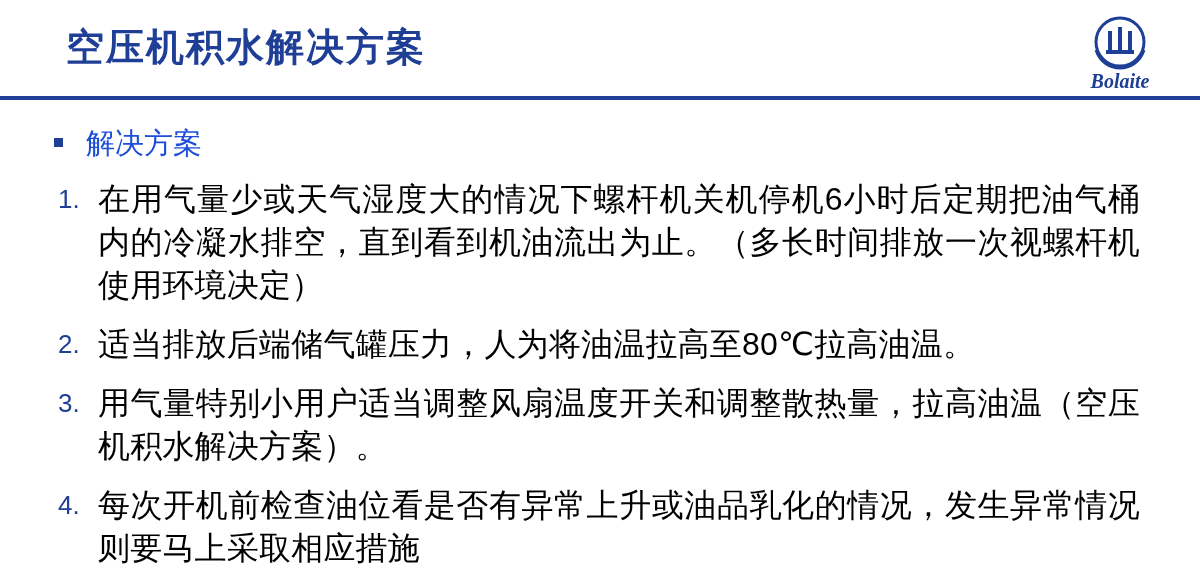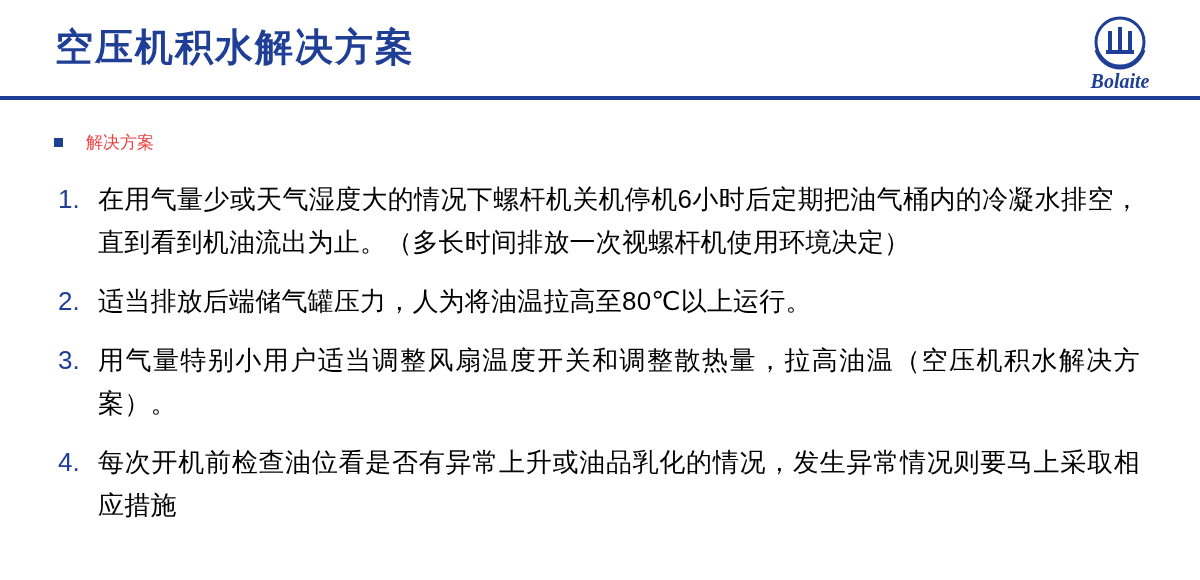--- a/index.html
+++ b/index.html
@@ -16,21 +16,21 @@
   }
 
   
   .slide-header {
     position: relative;
     height: 100px;
     box-sizing: border-box;
   }
   .slide-title {
     position: absolute;
-    left: 55px;
+    left: 66px;
     top: 22px;
     font-size: 38px;
     font-weight: bold;
     color: #1f3f96;
     letter-spacing: 2px;
     white-space: nowrap;
   }
   .header-rule {
     position: absolute;
     left: 0;
@@ -73,42 +73,42 @@
   }
   .bullet-square {
     display: inline-block;
     width: 9px;
     height: 9px;
     background: #1f3f96;
     vertical-align: middle;
     margin-top: -3px;
   }
   .bullet-text {
-    font-size: 17px;
-    color: #ef4444;
+    font-size: 29px;
+    color: #1d4ed8;
     line-height: 34px;
   }
 
   .num-row {
     display: flex;
     align-items: flex-start;
     margin: 0 0 16px 0;
   }
   .num-marker {
     flex: 0 0 46px;
     width: 46px;
     color: #1f3f96;
     font-size: 26px;
     line-height: 43px;
     text-align: left;
     padding-left: 6px;
     box-sizing: border-box;
   }
   .num-text {
-    font-size: 26px;
+    font-size: 32px;
     color: #000000;
     line-height: 43px;
     text-align: justify;
     flex: 1 1 auto;
     letter-spacing: 0.2px;
   }
 </style>
 </head>
 <body>
 
@@ -143,21 +143,21 @@
     <div class="bullet-text">解决方案</div>
   </div>
 
   <div class="num-row">
     <div class="num-marker">1.</div>
     <div class="num-text">在用气量少或天气湿度大的情况下螺杆机关机停机6小时后定期把油气桶内的冷凝水排空，直到看到机油流出为止。（多长时间排放一次视螺杆机使用环境决定）</div>
   </div>
 
   <div class="num-row">
     <div class="num-marker">2.</div>
-    <div class="num-text">适当排放后端储气罐压力，人为将油温拉高至80℃以上运行。</div>
+    <div class="num-text">适当排放后端储气罐压力，人为将油温拉高至80℃拉高油温。</div>
   </div>
 
   <div class="num-row">
     <div class="num-marker">3.</div>
     <div class="num-text">用气量特别小用户适当调整风扇温度开关和调整散热量，拉高油温（空压机积水解决方案）。</div>
   </div>
 
   <div class="num-row">
     <div class="num-marker">4.</div>
     <div class="num-text">每次开机前检查油位看是否有异常上升或油品乳化的情况，发生异常情况则要马上采取相应措施</div>

